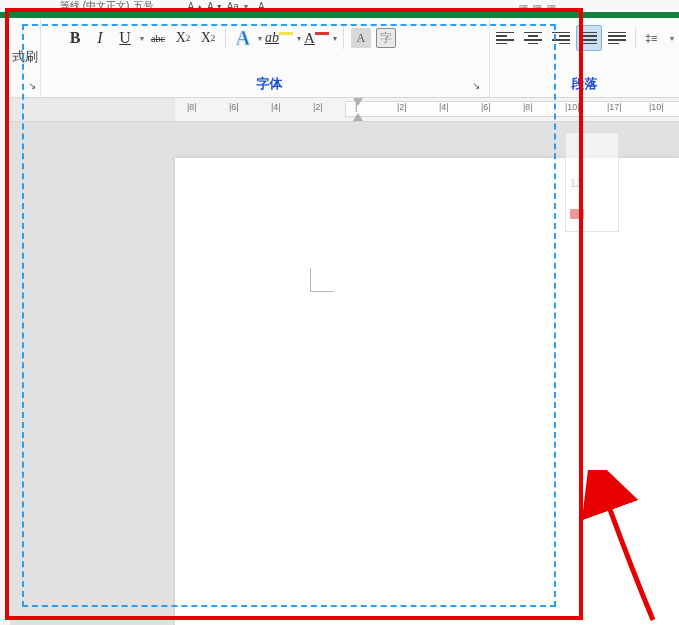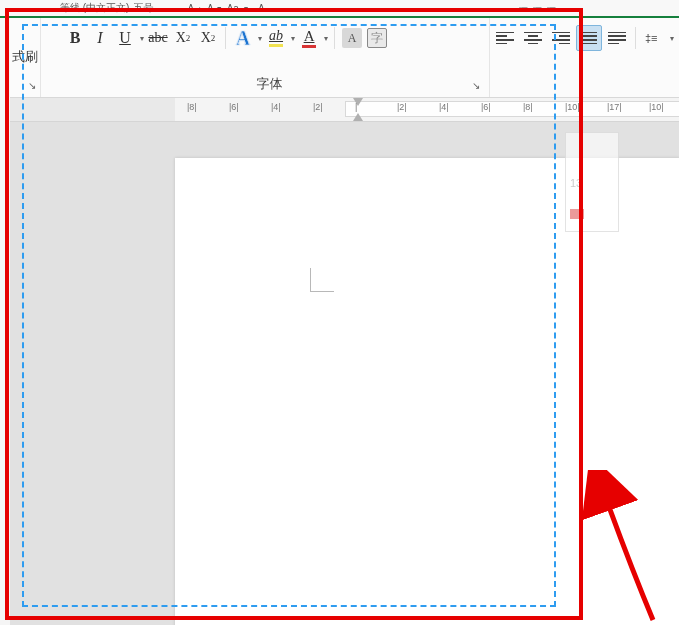--- a/index.html
+++ b/index.html
@@ -11,21 +11,21 @@
       overflow: hidden;
       position: relative;
     }
     .toolbar-partial {
       position: absolute;
       top: 0;
       left: 0;
       right: 0;
       height: 18px;
       background: #f8f8f8;
-      border-bottom: 2px solid #15803d;
+      border-bottom: 6px solid #15803d;
       display: flex;
       align-items: center;
       gap: 4px;
       padding-left: 60px;
       overflow: hidden;
       color: #555;
       font-size: 10px;
     }
     .toolbar-partial .seg { display: inline-flex; align-items: center; gap: 2px; }
     .red-frame {
@@ -94,22 +94,22 @@
       font-family: "Times New Roman", serif;
     }
     .fg-sep { width: 1px; height: 22px; background: #ddd; margin: 0 3px; }
     .dd-caret {
       font-size: 8px;
       color: #666;
       margin-left: 1px;
     }
     .icon-color-A {
       display: inline-flex;
-      flex-direction: column;
-      align-items: center;
+      flex-direction: row;
+      align-items: flex-start;
       line-height: 1;
       text-decoration: underline;
     }
     .icon-color-A .under {
       width: 14px;
       height: 3px;
       margin-top: 1px;
     }
     .char-border {
       border: 1.4px solid #888;
@@ -123,21 +123,22 @@
       border-radius: 2px;
       background: #e9e9e9;
     }
     .group-label {
       position: absolute;
       bottom: 4px;
       left: 0;
       right: 0;
       text-align: center;
       font-size: 13px;
-      color: #404040;
+      color: #1d4ed8;
+      font-weight: bold;
     }
     .launcher {
       position: absolute;
       bottom: 5px;
       right: 5px;
       width: 12px;
       height: 12px;
       font-size: 10px;
       color: #666;
       cursor: pointer;
@@ -289,21 +290,21 @@
   <div class="ribbon-left-tab">式刷</div>
   <div style="position:absolute;left:30px;top:0;height:100%;width:1px;background:#e5e5e5"></div>
   <span class="launcher" style="left:18px;bottom:5px;right:auto">↘</span>
 
   <div class="font-group">
     <div class="row1">
       <div class="fg-btn" style="font-weight:bold">B</div>
       <div class="fg-btn" style="font-style:italic">I</div>
       <div class="fg-btn" style="text-decoration:underline">U</div>
       <span class="dd-caret">▾</span>
-      <div class="fg-btn" style="text-decoration:line-through;font-size:14px">abc</div>
+      <div class="fg-btn" style="text-decoration:line-through;font-size:10px">abc</div>
       <div class="fg-btn" style="font-size:14px">
         <span>X</span>
           <sub style="font-size:9px">2</sub>
       </div>
       <div class="fg-btn" style="font-size:14px">
         <span>X</span>
           <sup style="font-size:9px">2</sup>
       </div>
       <span class="fg-sep"></span>
       <div class="fg-btn">
@@ -367,20 +368,21 @@
           <span class="l" style="width:100%"></span>
           <span class="l" style="width:100%"></span>
           <span class="l" style="width:60%"></span>
       </div>
       <span class="fg-sep"></span>
       <div class="align-icon">
         <span style="font-size:11px;color:#444">‡≡</span>
       </div>
       <span class="dd-caret">▾</span>
     </div>
+    <div class="group-label">段落</div>
   </div>
 </div>
 
 <div class="ruler">
   <div class="ruler-track">
     <div class="ruler-active" style="left:170px;width:350px"></div>
     <div class="indent-top" style="left:178px"></div>
     <div class="indent-bot" style="left:178px"></div>
   <span class="ruler-num" style="left: 12px;">|8|</span>
       <span class="ruler-num" style="left: 54px;">|6|</span>

